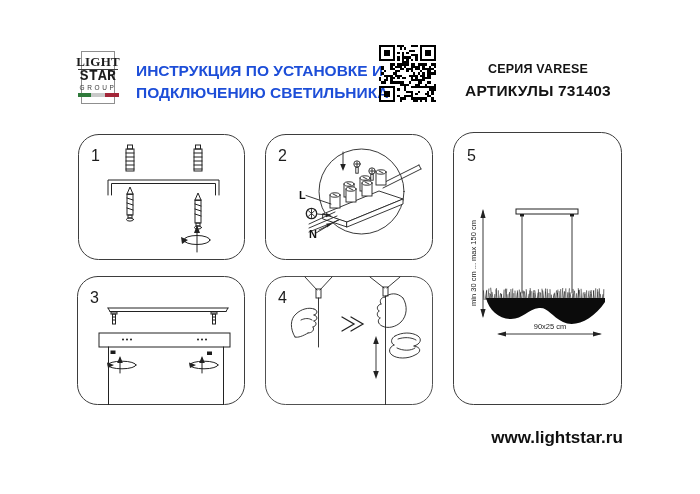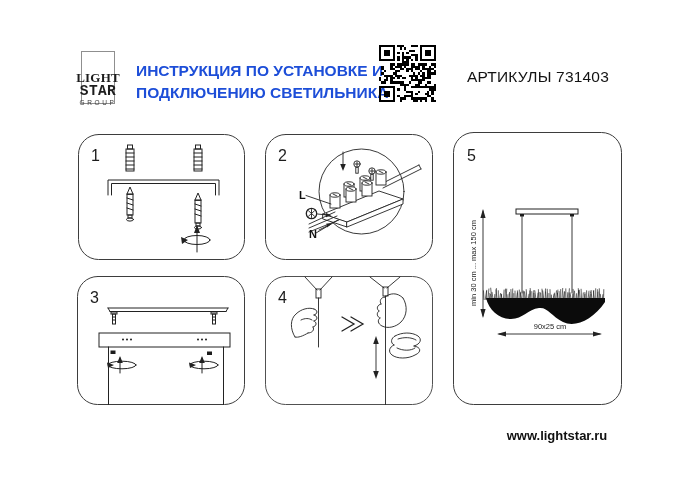--- a/index.html
+++ b/index.html
@@ -2,34 +2,34 @@
 <html><head>
 <meta charset="utf-8">
 <style>
   html,body{margin:0;padding:0;background:#fff;}
   .sheet{position:relative;width:700px;height:494px;background:#ffffff;overflow:hidden;
          font-family:"Liberation Sans",sans-serif;color:#1a1a1a;}
   .abs{position:absolute;}
   
   .logo-box{left:81px;top:51px;width:34px;height:53px;border:1px solid #8f8f8f;
             display:flex;flex-direction:column;align-items:center;justify-content:flex-start;
-            box-sizing:border-box;padding-top:20px;background:#fff;}
+            box-sizing:border-box;padding-top:4px;background:#fff;}
   .logo-light{font-family:"Liberation Serif",serif;font-weight:bold;font-size:13px;line-height:12px;letter-spacing:.2px;color:#1d1d1d;}
   .logo-rule{width:40px;height:1px;background:#3c3c3c;margin:1px 0 0 0;}
   .logo-star{font-family:Liberation Mono, monospace;font-weight:bold;font-size:14.5px;line-height:13px;letter-spacing:.4px;color:#1d1d1d;}
   .logo-group{font-size:6.5px;letter-spacing:2.6px;line-height:7px;margin-top:1px;color:#3a3a3a;}
   .logo-flag{display:flex;width:41px;height:4px;margin-top:2px;}
   .logo-flag span{flex:1;}
   
   .title{left:136px;top:60px;width:246px;text-align:center;font-weight:bold;
          font-size:15.5px;line-height:22px;white-space:nowrap;color:#1d4ed8;}
   .series-block{left:447px;top:62px;width:182px;text-align:center;color:#131313;}
   .series-line{font-size:12.5px;font-weight:bold;letter-spacing:.2px;}
-  .articles-line{font-size:15.5px;font-weight:normal;margin-top:6px;letter-spacing:.2px;}
-  .website{left:457px;top:428px;width:200px;text-align:center;font-size:13px;font-weight:bold;color:#101010;}
+  .articles-line{font-size:15.5px;font-weight:bold;margin-top:6px;letter-spacing:.2px;}
+  .website{left:457px;top:428px;width:200px;text-align:center;font-size:17px;font-weight:bold;color:#101010;}
   svg{display:block;}
   .num{font-family:"Liberation Sans",sans-serif;font-size:16px;fill:#1c1c1c;}
   .dim{font-family:"Liberation Sans",sans-serif;font-size:7.5px;fill:#1c1c1c;}
   .lbl{font-family:"Liberation Sans",sans-serif;font-size:11px;font-weight:bold;fill:#111;}
 </style>
 </head>
 <body>
 
 <div class="sheet">
 
@@ -352,20 +352,21 @@
       <rect x="9" y="24" width="1" height="1" fill="#000"></rect>
       <rect x="15" y="24" width="1" height="1" fill="#000"></rect>
       <rect x="16" y="24" width="1" height="1" fill="#000"></rect>
       <rect x="18" y="24" width="1" height="1" fill="#000"></rect>
       <rect x="20" y="24" width="1" height="1" fill="#000"></rect>
       <rect x="23" y="24" width="1" height="1" fill="#000"></rect>
       <rect x="24" y="24" width="1" height="1" fill="#000"></rect>
     </svg>
 
   <div class="abs series-block">
+    <div class="series-line">СЕРИЯ VARESE</div>
     <div class="articles-line">АРТИКУЛЫ 731403</div>
   </div>
 
   <svg class="abs" style="left:78px;top:134px" width="167" height="126" viewBox="0 0 167 126" fill="none" stroke="#222" stroke-width="1" stroke-linecap="round">
     <rect x="0.5" y="0.5" width="166" height="125" rx="20" stroke="#3d3d3d" fill="#fff"></rect>
     <text x="13" y="27" class="num" stroke="none" fill="#1c1c1c">1</text>
     <g>
       <rect x="49.5" y="11" width="5" height="4"></rect>
         <rect x="48" y="15" width="8" height="22"></rect>
       <path d="M48 19h8M48 23h8M48 27h8M48 31h8M48 35h8"></path>

